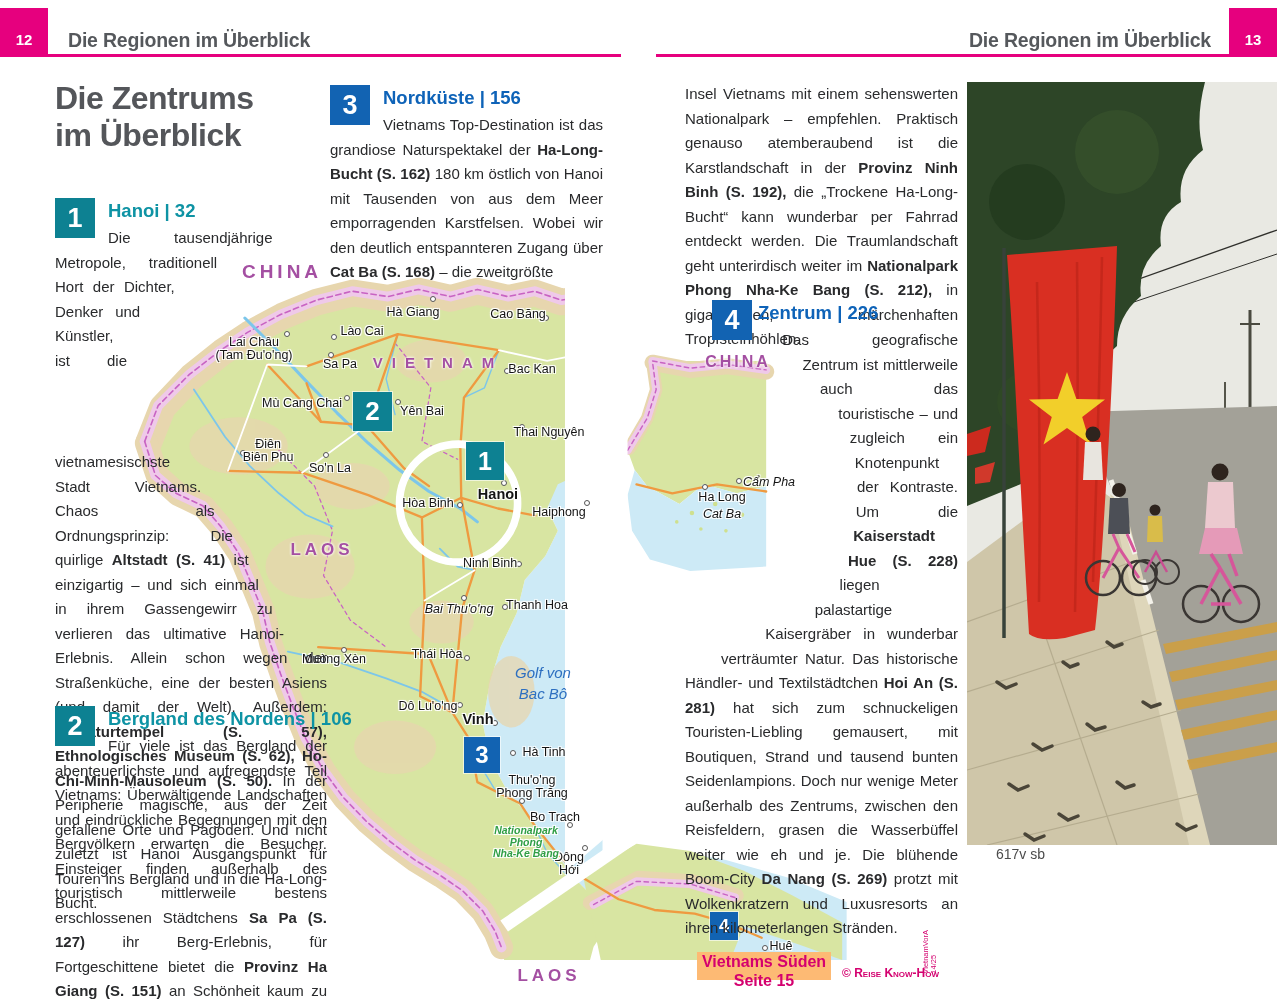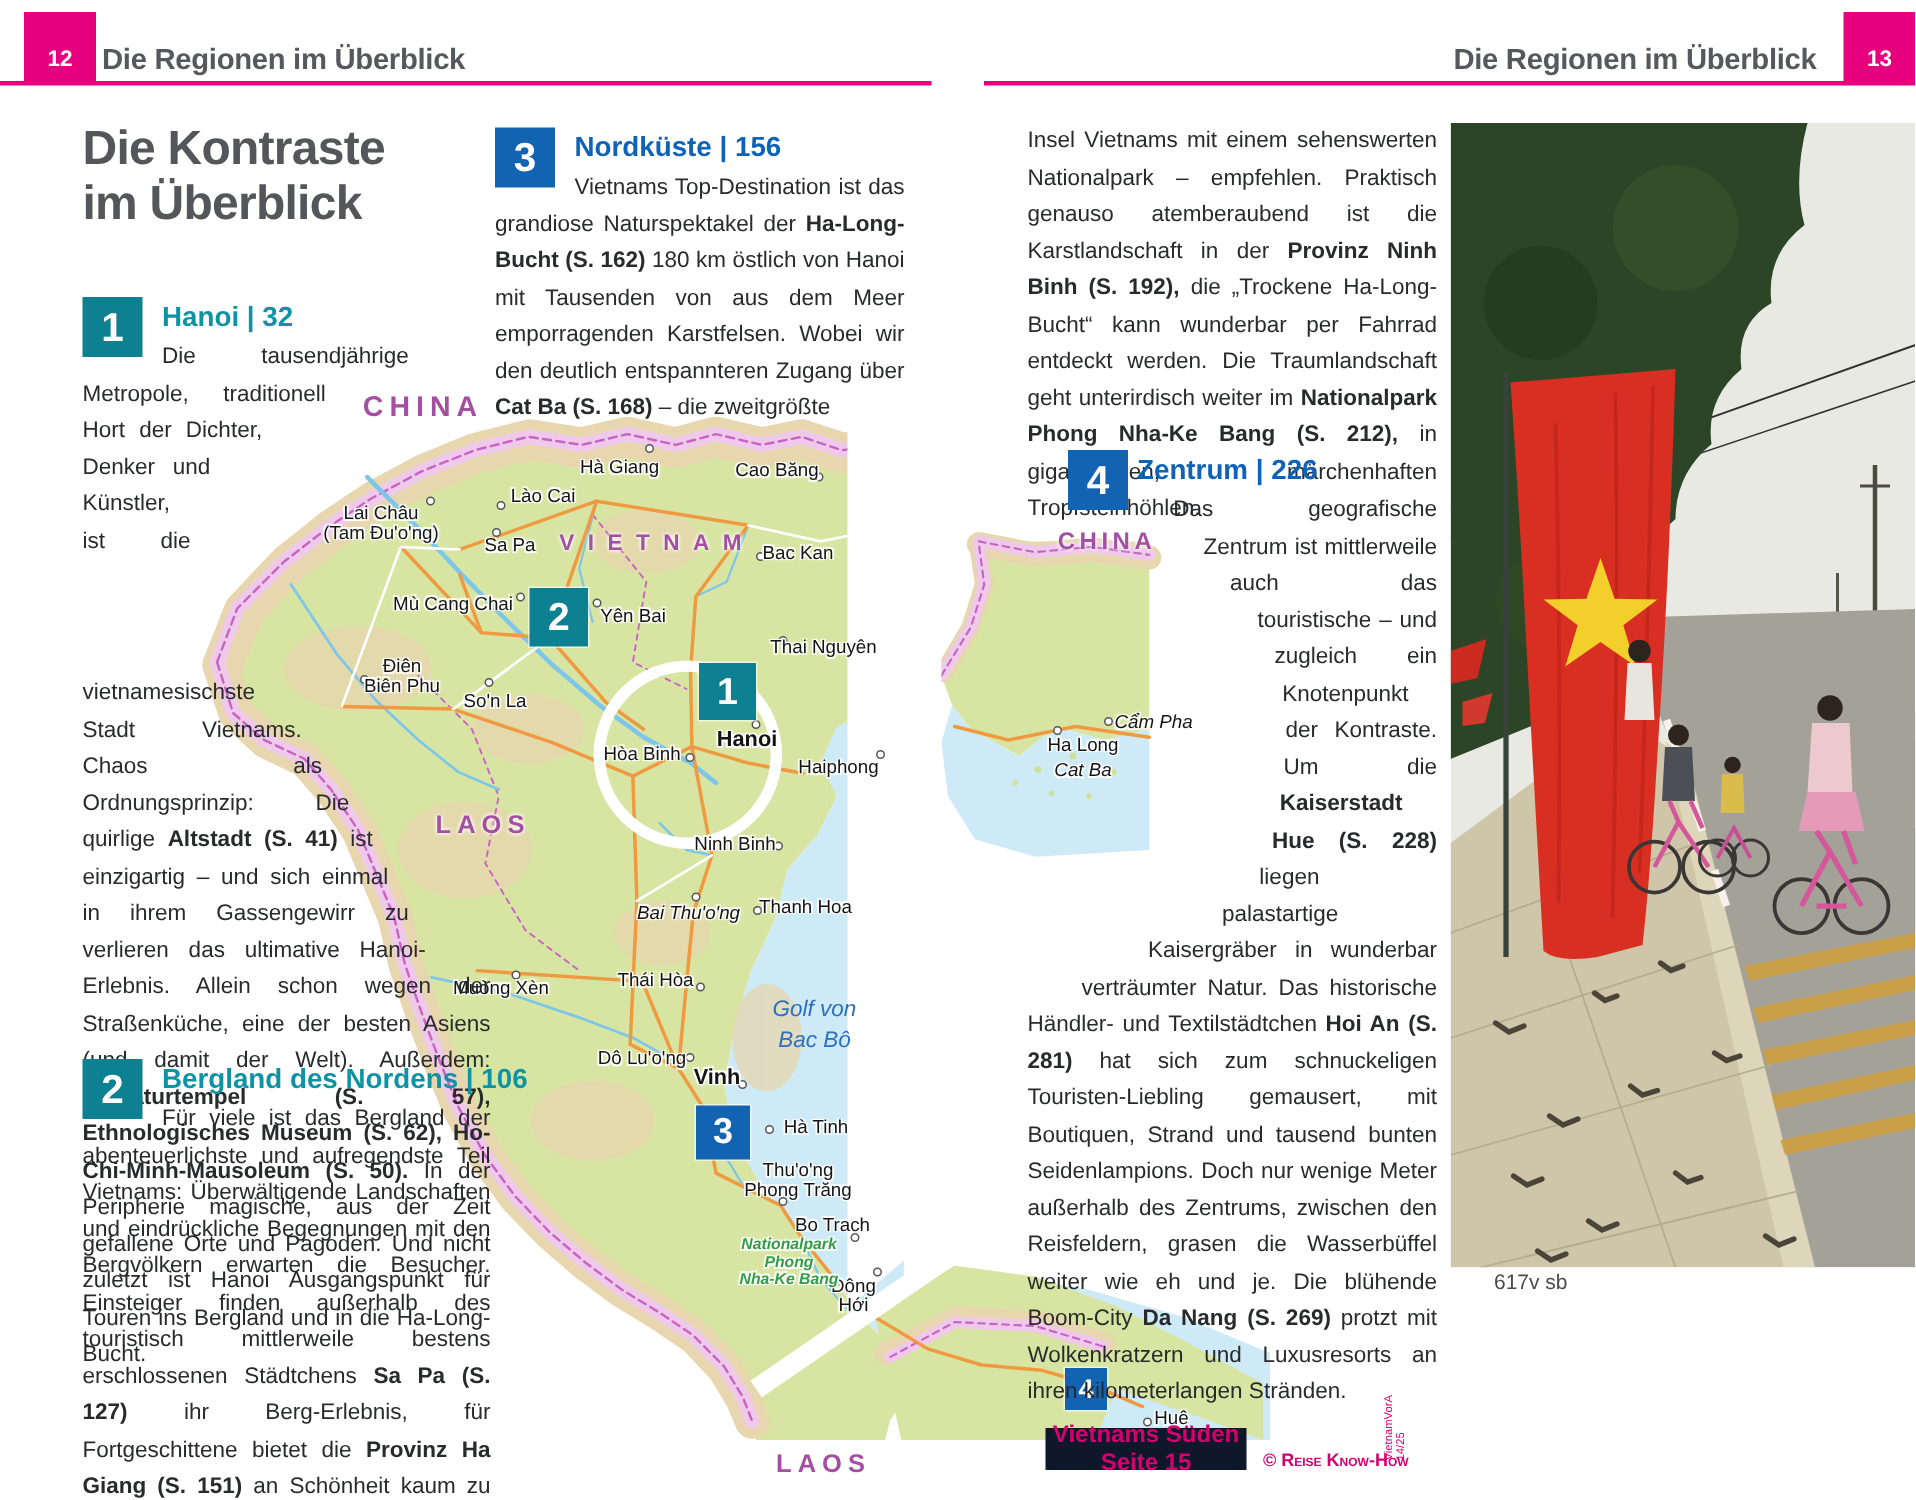--- a/index.html
+++ b/index.html
@@ -50,50 +50,50 @@
          transform:translate(-50%,-50%);box-sizing:border-box;}
   .m-water{transform:translate(-50%,-50%);font-style:italic;font-size:15px;color:#2d6fc0;
            white-space:pre-line;text-align:center;line-height:21px;}
   .m-park{transform:translate(-50%,-50%);font-style:italic;font-weight:bold;font-size:10.5px;
           color:#2f9e45;white-space:pre-line;text-align:center;line-height:11.5px;}
   .m-marker{color:#fff;font-weight:bold;display:flex;align-items:center;justify-content:center;
             box-shadow:0 0 0 1px rgba(255,255,255,.6);}
   .m-marker.teal{background:#0d8192;}
   .m-marker.blue{background:#1263b2;}
   
-  #inset-box{position:absolute;left:697px;top:952px;width:134px;height:28px;background:#0f172a;
-             display:flex;flex-direction:column;align-items:center;justify-content:center;
+  #inset-box{position:absolute;left:697px;top:952px;width:134px;height:28px;background:#fdba74;
+             display:flex;flex-direction:column;align-items:center;justify-content:space-between;
              color:#d4006f;font-weight:bold;font-size:16px;line-height:19px;}
   #map-copyright{position:absolute;left:842px;top:966px;color:#d4006f;font-size:12px;font-weight:bold;
                  font-variant:small-caps;white-space:nowrap;}
   #edition-vert{position:absolute;left:922px;top:930px;color:#d4006f;font-size:7.5px;line-height:8px;
                 writing-mode:vertical-rl;transform:rotate(180deg);white-space:pre-line;}
   
   #photo{position:absolute;left:967px;top:82px;width:310px;height:763px;overflow:hidden;}
   #photo-credit{position:absolute;left:996px;top:846px;font-size:14px;color:#4c4c4c;}
   #caption{position:absolute;left:967px;top:888px;width:296px;font-size:14.5px;line-height:23px;color:#5a5c60;}
   .cap-icon{display:inline-block;width:17px;height:14px;border:1.5px solid #77797c;border-radius:3px;
             vertical-align:-2px;margin-right:7px;text-align:center;line-height:11px;}
   .cap-icon svg{display:block;margin:3px auto 0;}
 </style>
 </head>
 <body>
 
 <div id="spread">
 
-  <div class="pgbox" style="left:16px;">12</div>
+  <div class="pgbox" style="left:0;">12</div>
   <div class="hdr-rule" style="left:0;width:621px;"></div>
   <div class="hdr-title" style="left:68px;">Die Regionen im Überblick</div>
 
   <div class="pgbox" style="left:1229px;">13</div>
   <div class="hdr-rule" style="left:656px;width:621px;"></div>
   <div class="hdr-title" style="right:66px;">Die Regionen im Überblick</div>
 
   <h1 id="big-title" style="margin:0;">
-    <span>Die Kontraste</span><br>
+    <span>Die Zentrums</span><br>
     <span>im Überblick</span>
   </h1>
 
   <svg class="abs" style="left:100px;top:245px;" width="845" height="755" viewBox="100 245 945 755" aria-hidden="true">
 
     <path fill="#cdeaf6" d="M612,462 L600,495 612,520 598,548 575,575 566,612 548,650 536,690 528,735 536,775 556,812 585,845 608,878 632,910 660,938 690,958 725,978 762,995 778,1000 L935,1000 935,935 870,908 800,888 745,878 700,882 662,898 662,470 Z"></path>
 
     <path fill="#d8e5a2" d="M150,420 L165,380 200,345 235,318 265,298 302,278 342,262 382,252 422,258 456,250 492,258 522,250 556,258 586,252 616,262 642,258 660,272 L660,300 648,330 660,360 652,395 656,430 640,455 612,468 L600,495 612,520 598,548 575,575 566,612 548,650 536,690 528,735 536,775 556,812 585,845 608,878 632,910 660,938 678,952 662,970 652,985 648,1000 L552,1000 548,985 542,968 528,945 505,922 480,905 452,888 425,868 398,845 372,818 350,788 330,752 315,715 302,680 290,645 282,610 268,576 255,545 235,515 215,492 185,478 162,458 Z"></path>
 
     <path fill="#d8e5a2" d="M640,905 L700,870 760,878 820,900 875,928 930,958 930,1000 L660,1000 Z"></path>

